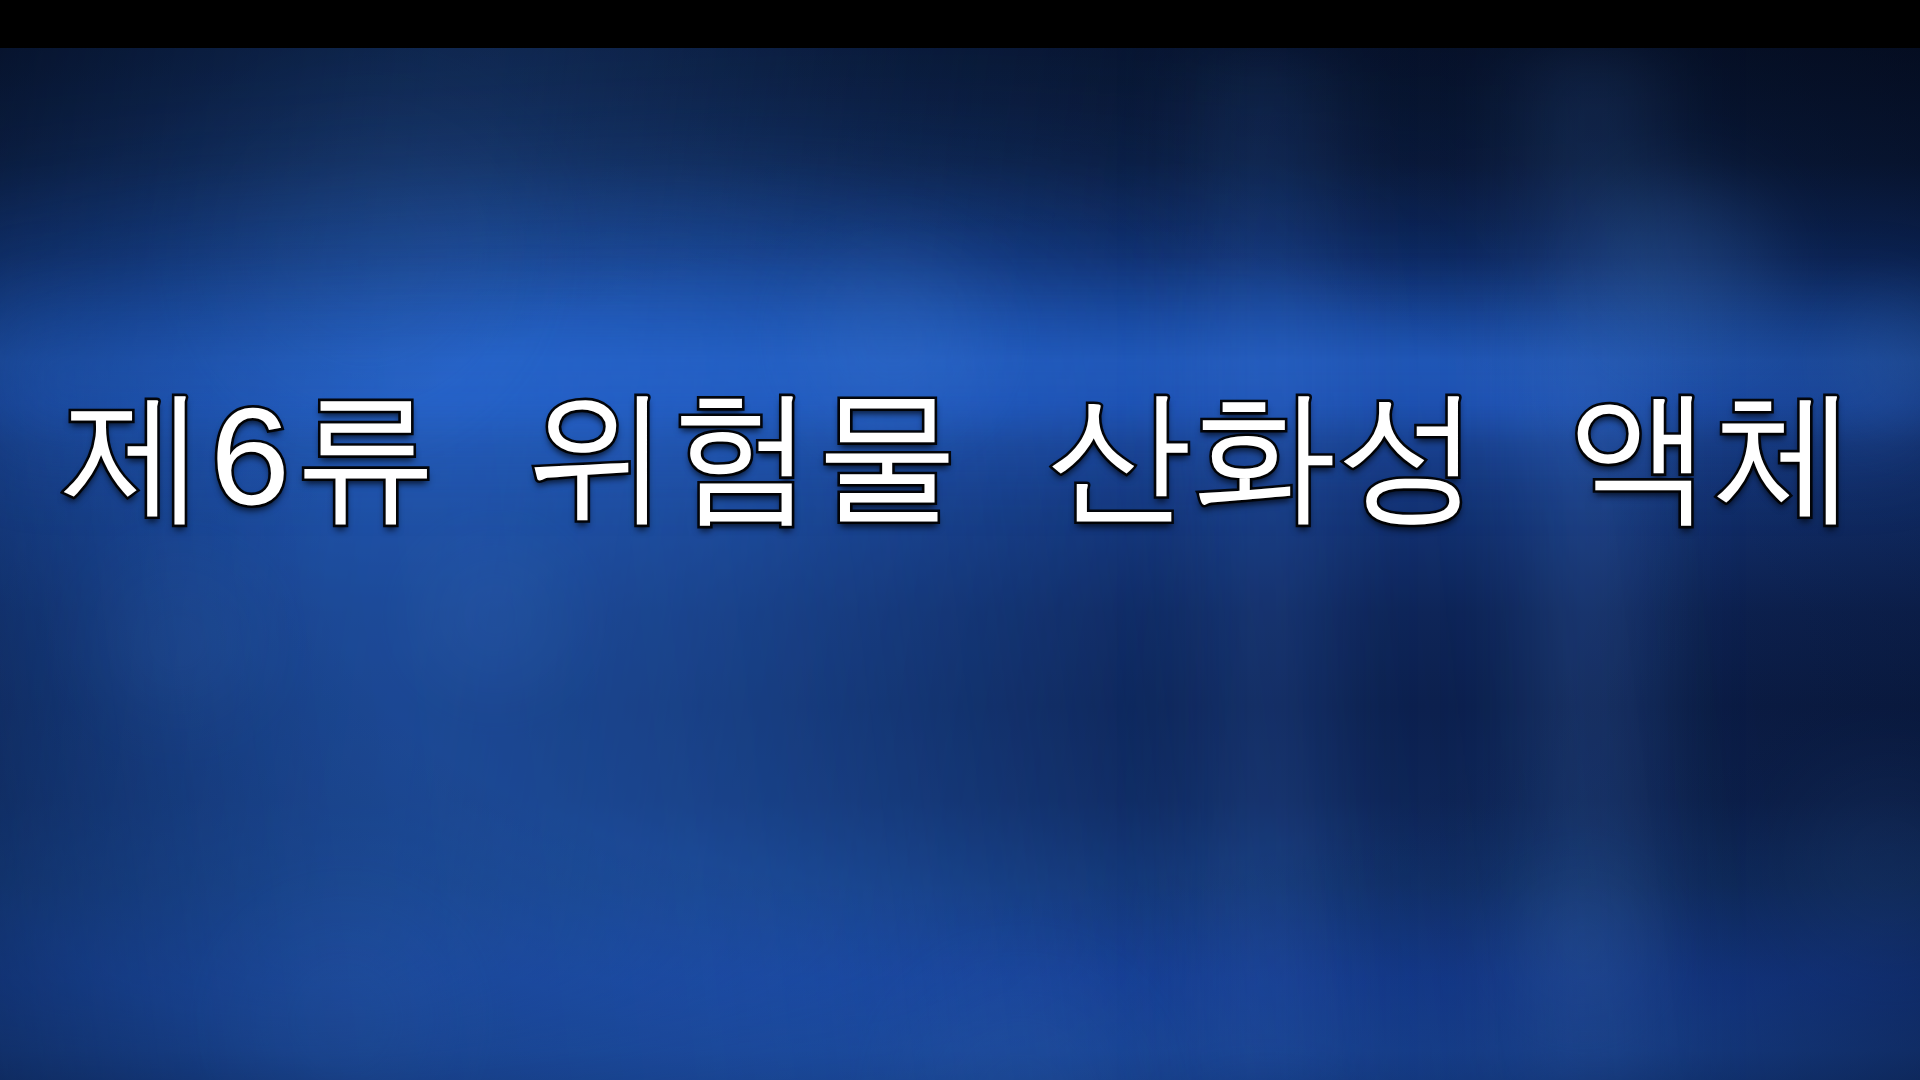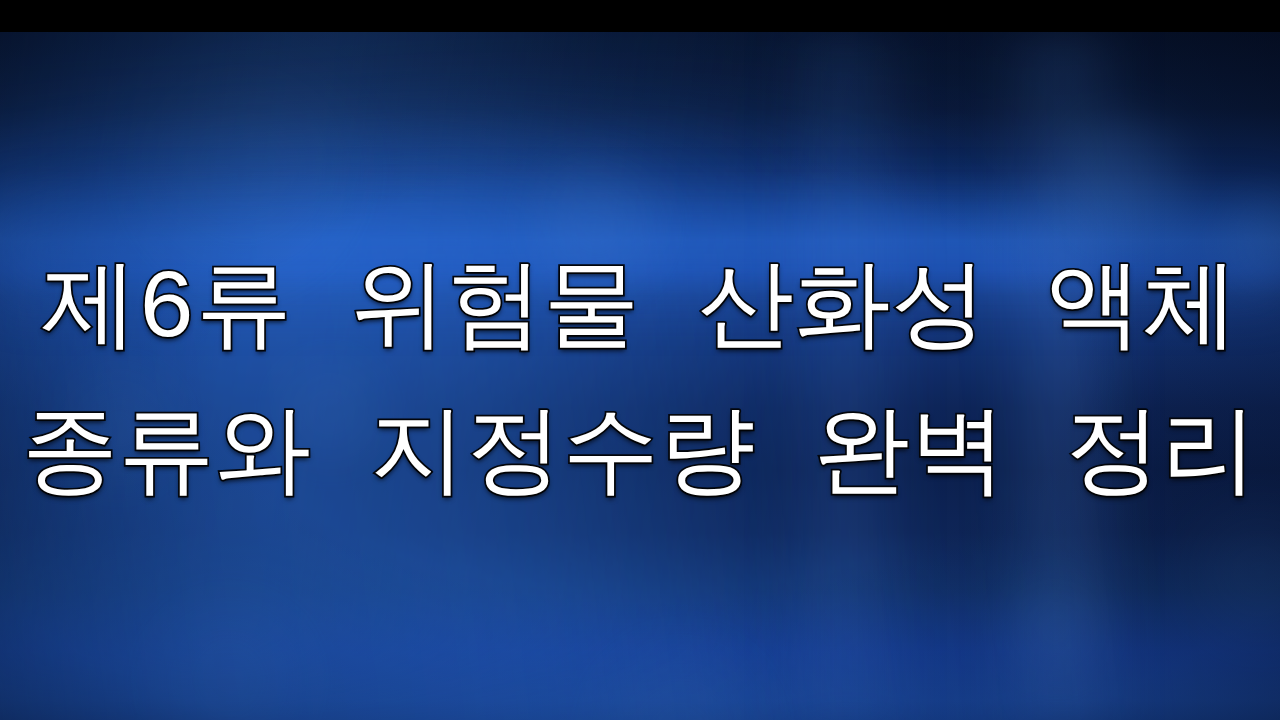--- a/index.html
+++ b/index.html
@@ -174,16 +174,15 @@
       <div class="bokeh" style="left: 140px; top: 558px; width: 180px; height: 180px; background: radial-gradient(circle, rgb(74, 134, 216) 0%, rgb(74, 134, 216) 42%, rgba(74, 134, 216, 0) 72%); opacity: 0.1; filter: blur(32px);"></div>
       <div class="bokeh" style="left: 585px; top: 605px; width: 190px; height: 190px; background: radial-gradient(circle, rgb(74, 134, 216) 0%, rgb(74, 134, 216) 42%, rgba(74, 134, 216, 0) 72%); opacity: 0.13; filter: blur(34px);"></div>
       <div class="bokeh" style="left: 1000px; top: 545px; width: 110px; height: 110px; background: radial-gradient(circle, rgb(74, 134, 216) 0%, rgb(74, 134, 216) 42%, rgba(74, 134, 216, 0) 72%); opacity: 0.14; filter: blur(24px);"></div>
       <div class="bokeh" style="left: 1185px; top: 470px; width: 150px; height: 150px; background: radial-gradient(circle, rgb(74, 134, 216) 0%, rgb(74, 134, 216) 42%, rgba(74, 134, 216, 0) 72%); opacity: 0.11; filter: blur(30px);"></div>
     </div>
 
   <div class="bg-layer bg-vignette"></div>
 
   <div class="title-block">
     <span class="title-line">제6류 위험물 산화성 액체</span>
-    <span class="title-line">종류와 지정수량 완벽 정리</span>
   </div>
 
 </div>
 
 </body></html>

